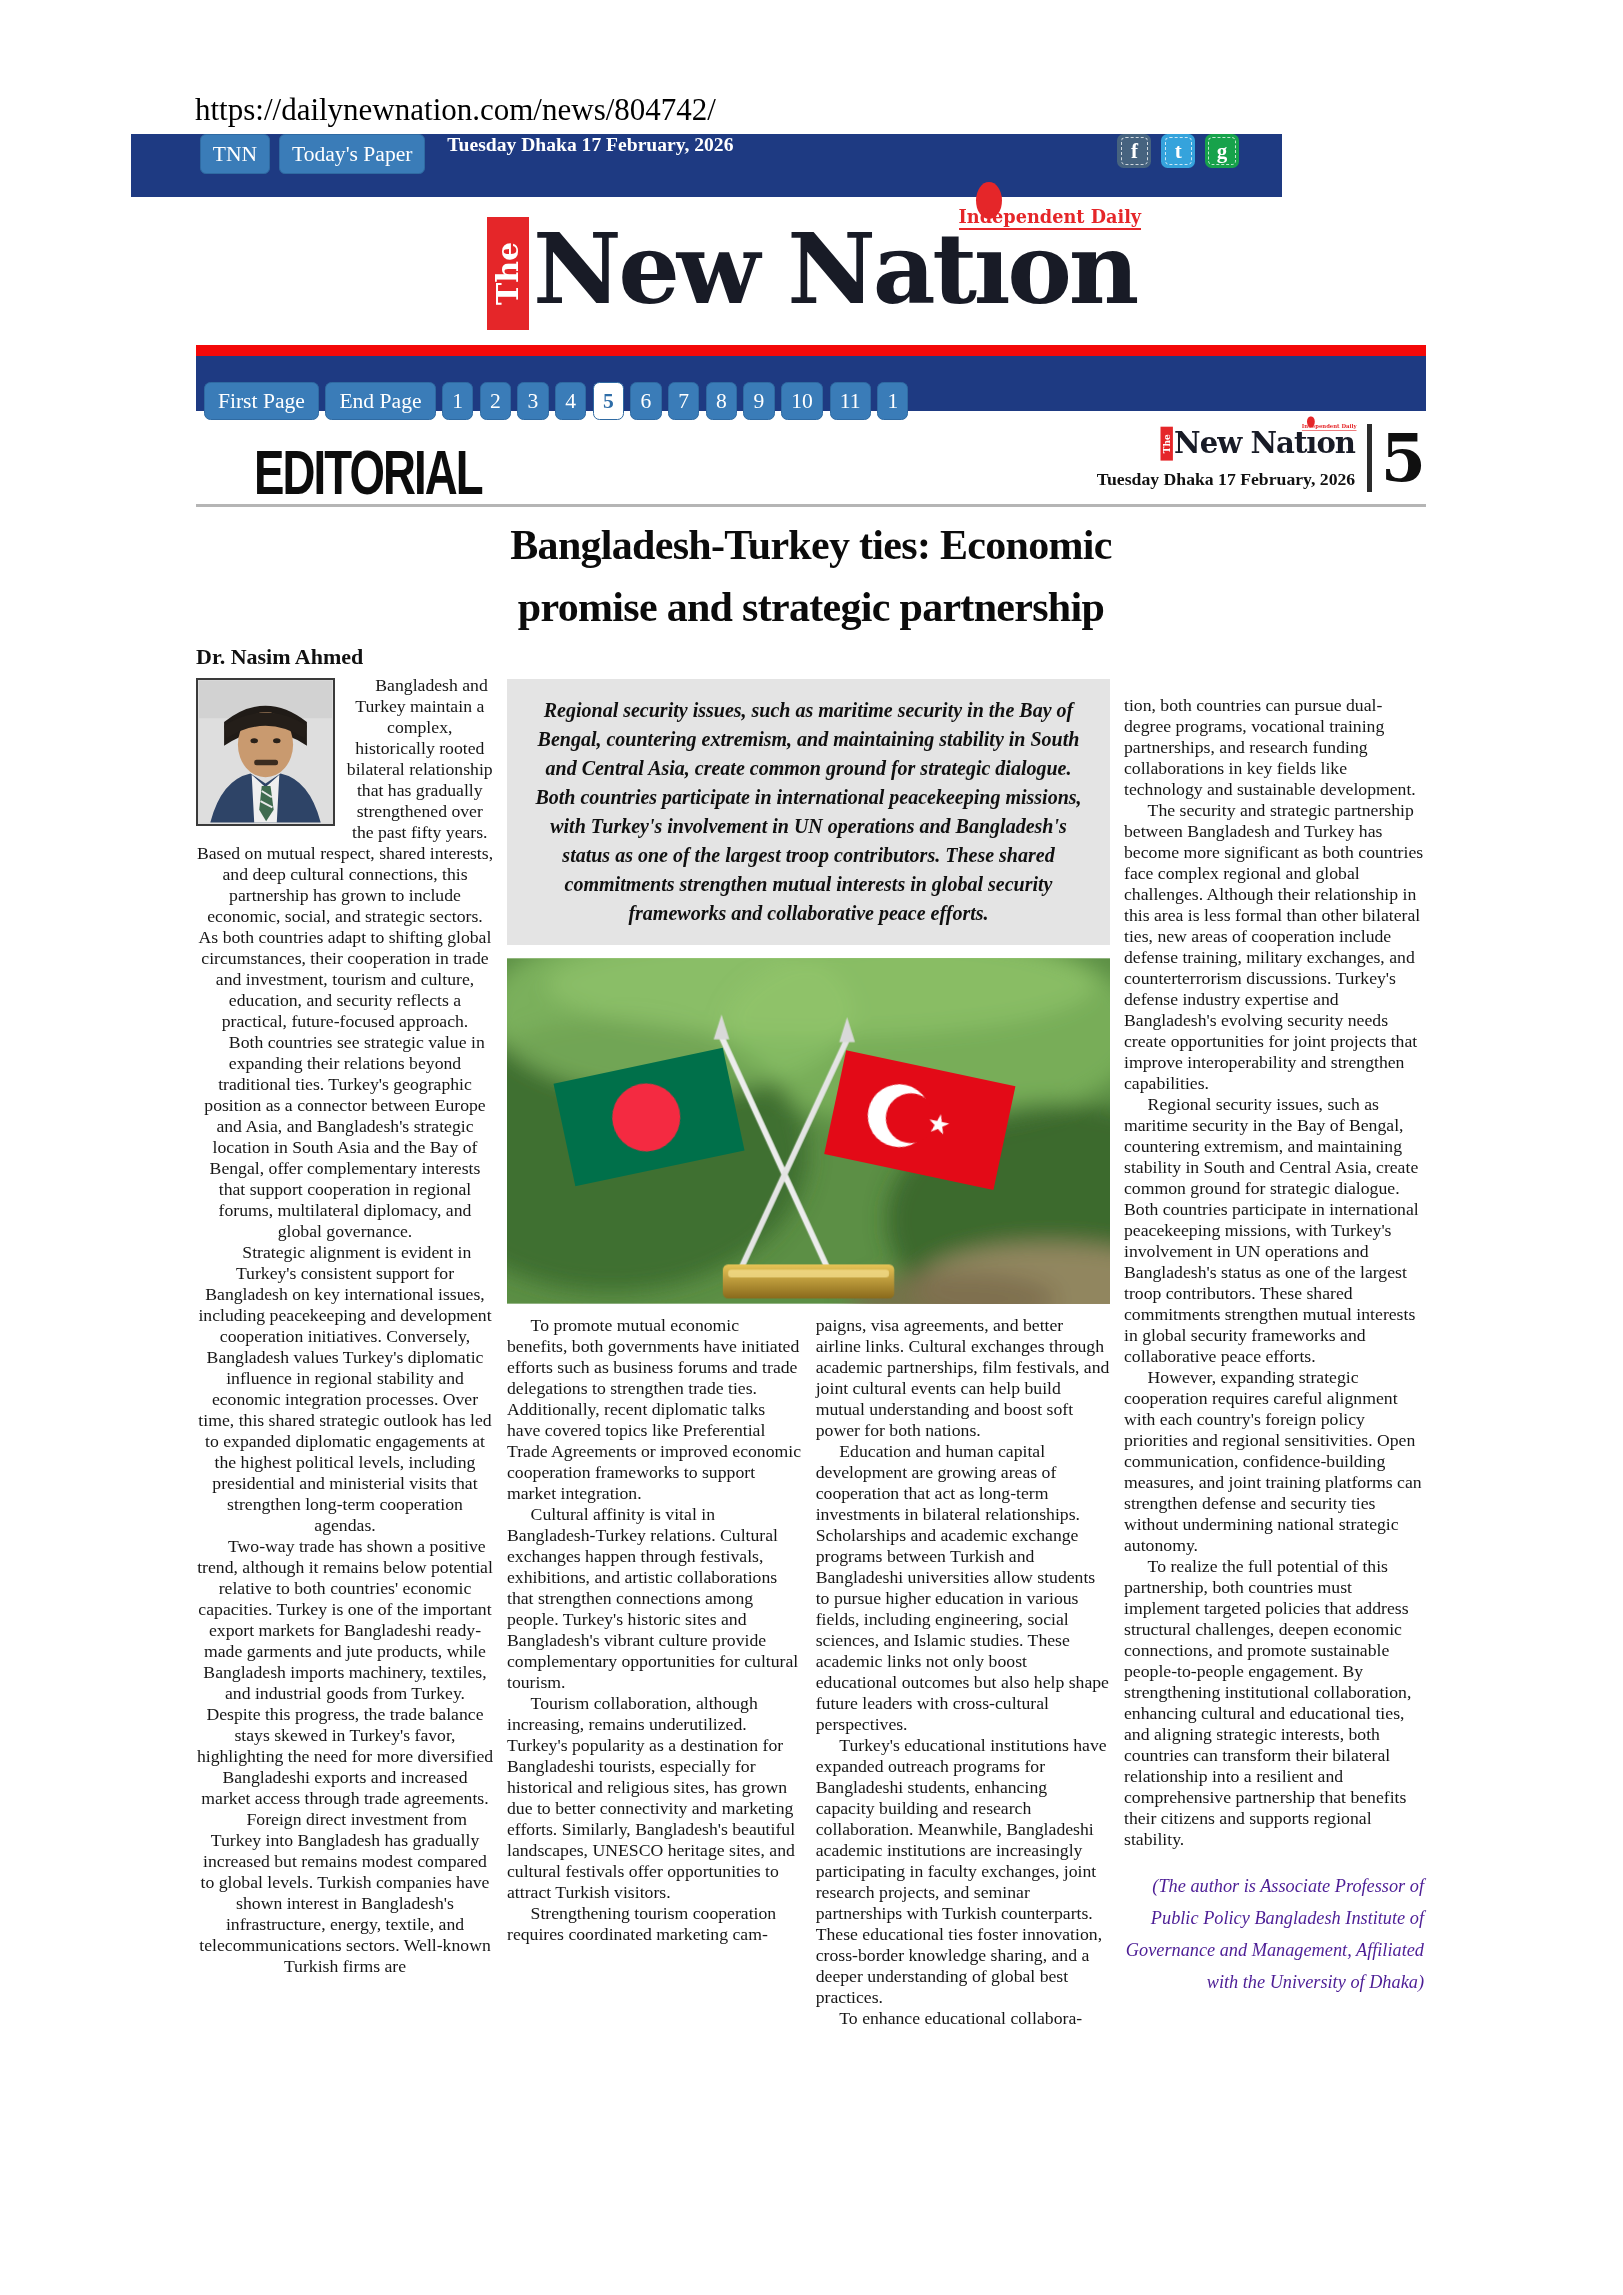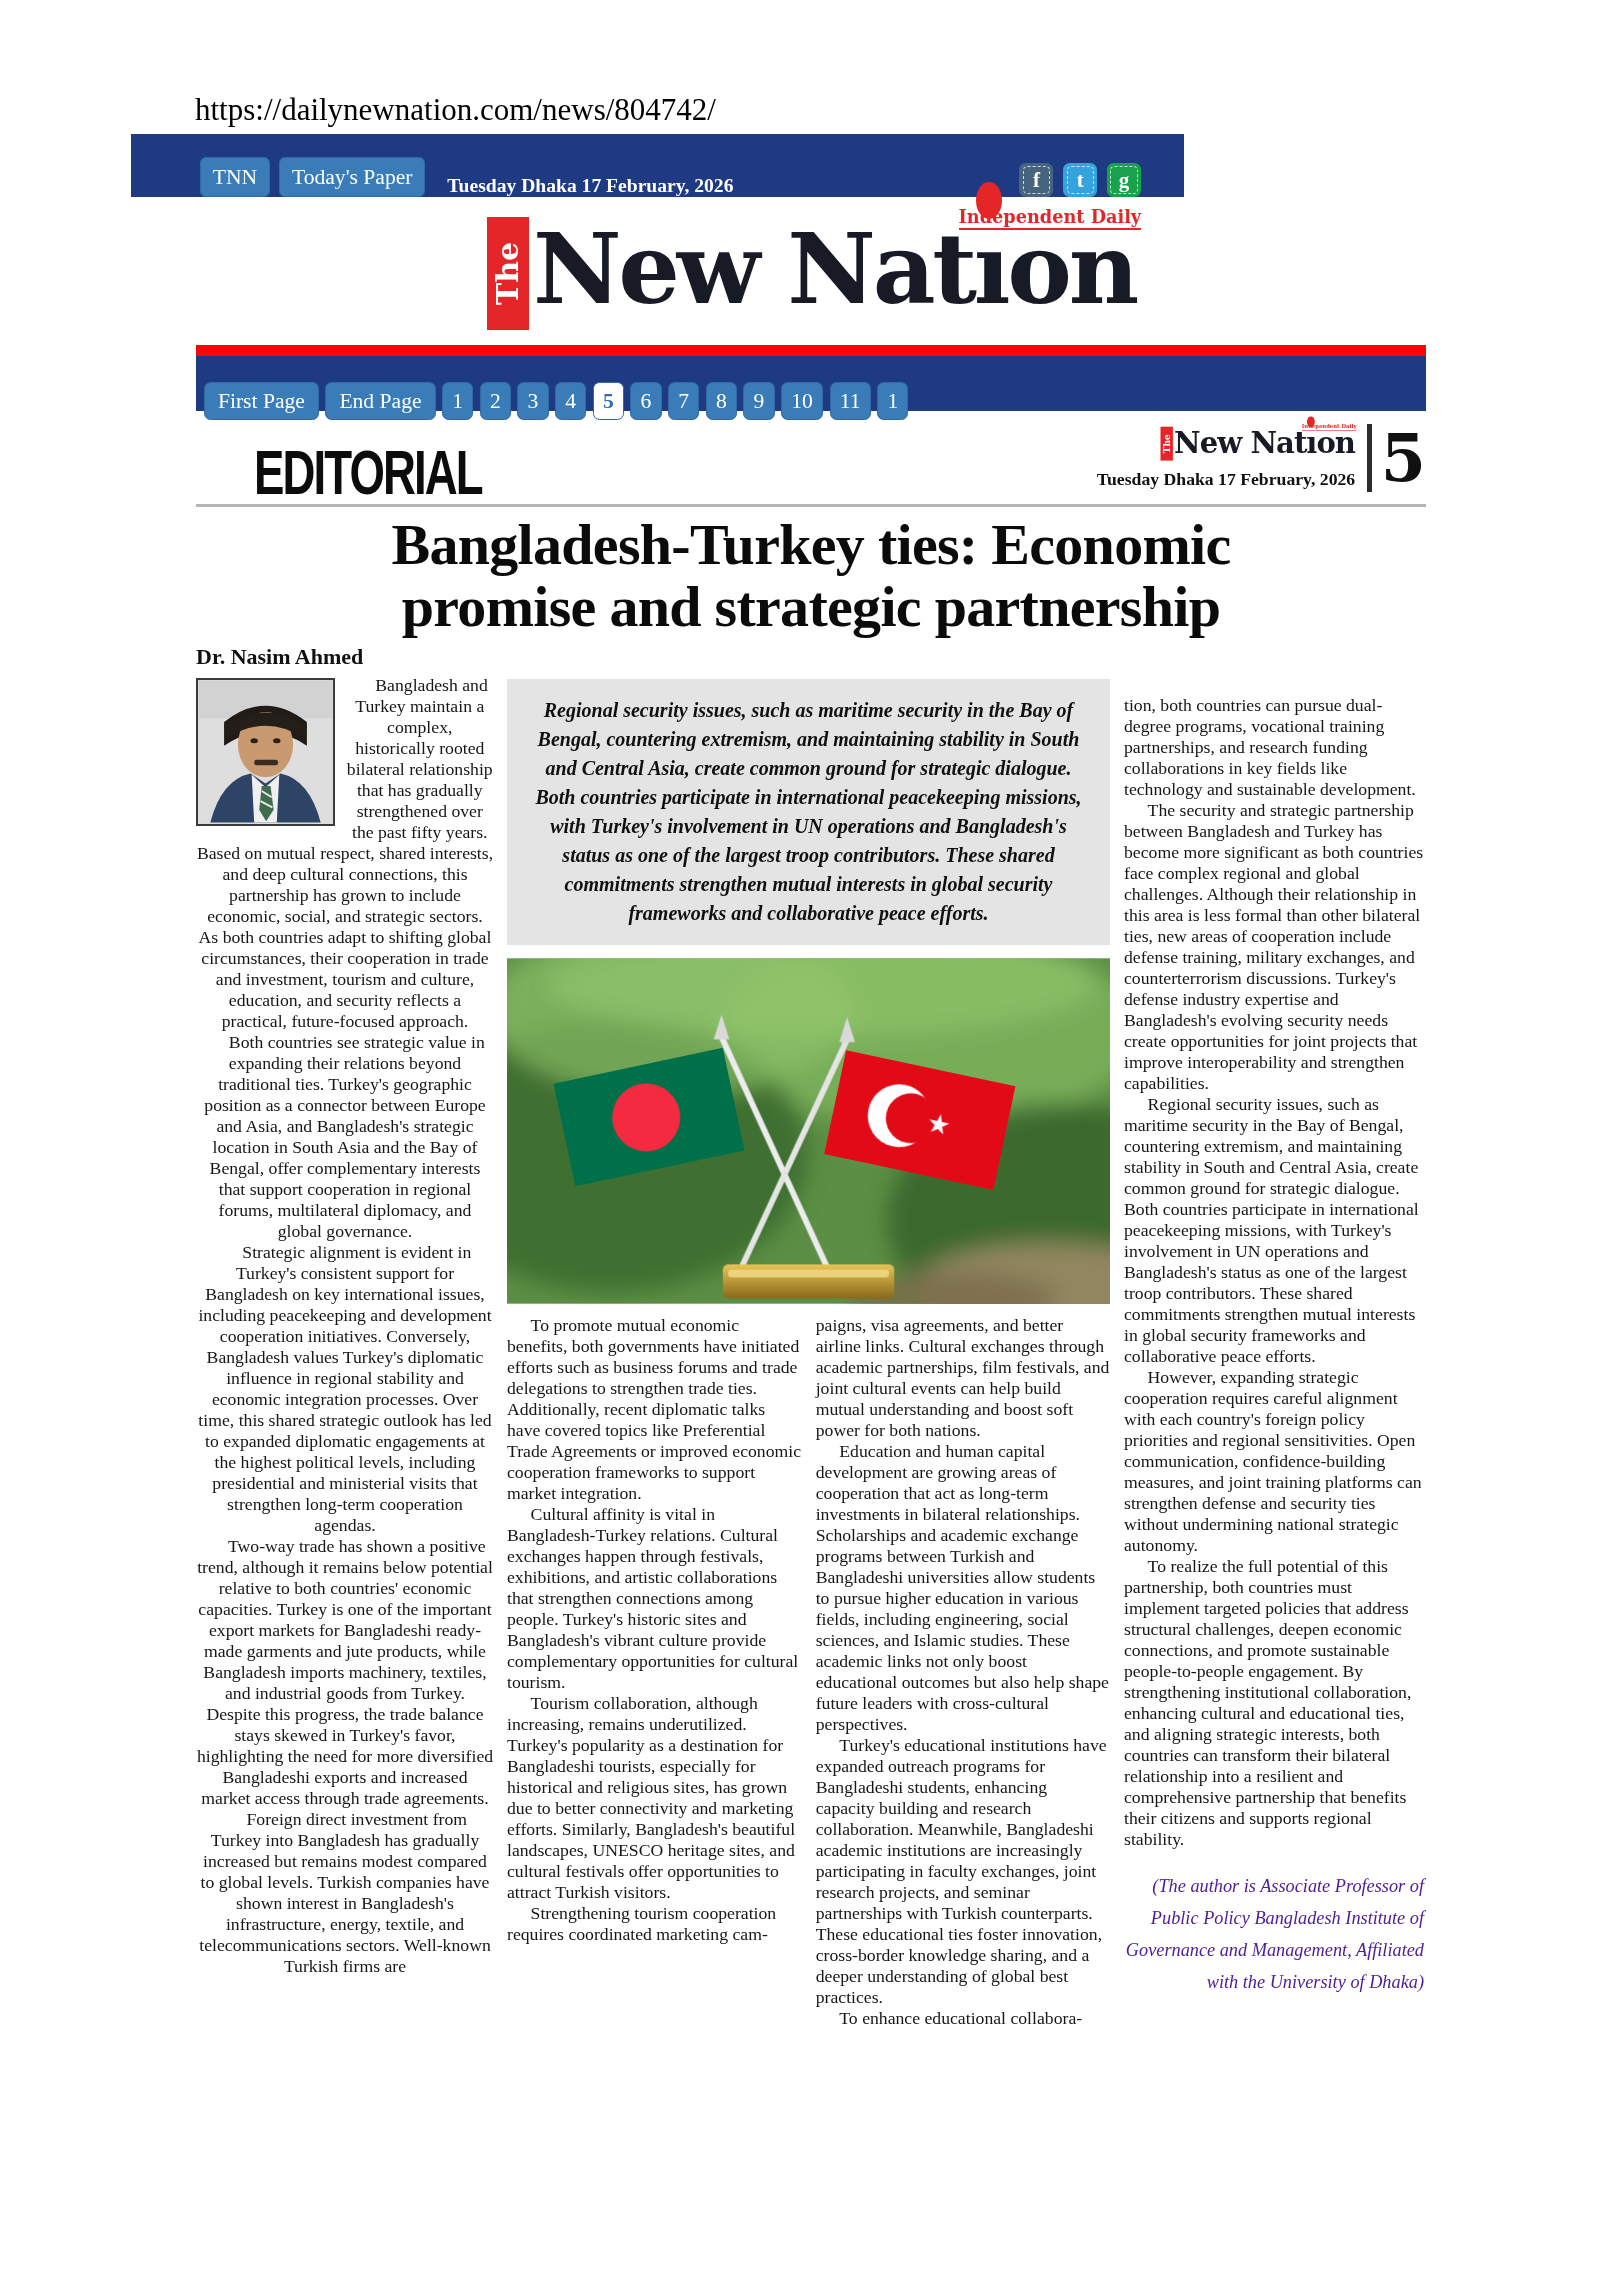--- a/index.html
+++ b/index.html
@@ -3,22 +3,22 @@
 <meta charset="utf-8">
 <style>
   html,body{margin:0;padding:0;}
   body{
     width:1623px;height:2295px;position:relative;background:#ffffff;
     font-family:"Liberation Serif", serif;color:#141414;overflow:hidden;
   }
   
   .url-bar{position:absolute;left:195px;top:92px;font-size:31px;color:#000;}
   
-  .navbar{position:absolute;left:131px;top:134px;width:1053px;height:63px;
-    background:#1e3a82;display:flex;align-items:flex-end;}
+  .navbar{position:absolute;left:131px;top:134px;width:1151px;height:63px;
+    background:#1e3a82;display:flex;align-items:flex-start;}
   .nav-btn{background:#3a7cb8;border:0.7px solid #2f6aa2;border-radius:5.9px;color:#fff;
     font-family:"Liberation Serif",serif;font-size:21.6px;padding:6.5px 11.8px;margin-left:9.2px;cursor:pointer;}
   .nav-btn.first{margin-left:69px;}
   .nav-date{color:#fff;font-weight:bold;font-size:19.6px;margin-left:22px;}
   .nav-social{margin-left:auto;margin-right:43px;display:flex;gap:9.8px;}
   .soc{width:34px;height:34px;border-radius:6.5px;display:flex;align-items:center;justify-content:center;
     color:#fff;font-size:21px;font-weight:bold;position:relative;cursor:pointer;}
   .soc::after{content:"";position:absolute;inset:3.3px;border:1.3px dashed rgba(255,255,255,.75);border-radius:4.6px;}
   .soc.fb{background:#46637f;}
   .soc.tw{background:#35a3dc;}
@@ -48,21 +48,21 @@
   .header-right{position:absolute;right:197px;top:424px;display:flex;align-items:flex-start;}
   .hr-left{display:flex;flex-direction:column;align-items:flex-end;}
   .mini-mast{transform:scale(.30);transform-origin:top right;height:41px;width:216px;}
   .mini-mast .mast-inner{justify-content:flex-end;}
   .hr-date{font-weight:bold;font-size:17.7px;margin-top:3.9px;color:#111;}
   .hr-divider{width:4.6px;height:68px;background:#2c2c2c;margin:0 9.2px 0 11.8px;}
   .hr-pagenum{font-family:"DejaVu Serif",serif;font-weight:bold;font-size:65px;line-height:68px;color:#101010;}
   .gray-rule{position:absolute;left:196px;top:504px;width:1230px;height:3.3px;background:#b5b5b5;}
   
   .title{position:absolute;left:196px;top:514px;width:1230px;text-align:center;
-    font-family:"Liberation Serif",serif;font-weight:bold;font-size:58px;line-height:62px;color:#0b0b0b;letter-spacing:-0.7px;}
+    font-family:"Liberation Serif",serif;font-weight:bold;font-size:42px;line-height:62px;color:#0b0b0b;letter-spacing:-0.7px;}
   .byline{position:absolute;left:196px;top:644px;width:1230px;text-align:left;
     font-weight:bold;font-size:22px;color:#111;}
   
   .body-text p{margin:0;font-size:17.7px;line-height:21px;text-indent:23.6px;color:#161616;}
   .body-text p.lead{text-indent:0;}
   .col1{position:absolute;left:196px;top:675px;width:298px;text-align:center;}
   .author-photo{float:left;width:139px;height:148px;margin:2.6px 10.5px 3.9px 0;border:2.6px solid #3a3a3a;box-sizing:border-box;background:#dcdcdc;}
   .middle{position:absolute;left:507px;top:679px;width:603px;}
   .pull-quote{background:#e4e4e4;padding:17px 18.3px;text-align:center;
     font-family:"Liberation Serif",serif;font-weight:bold;font-style:italic;font-size:20px;line-height:29px;color:#101010;}

